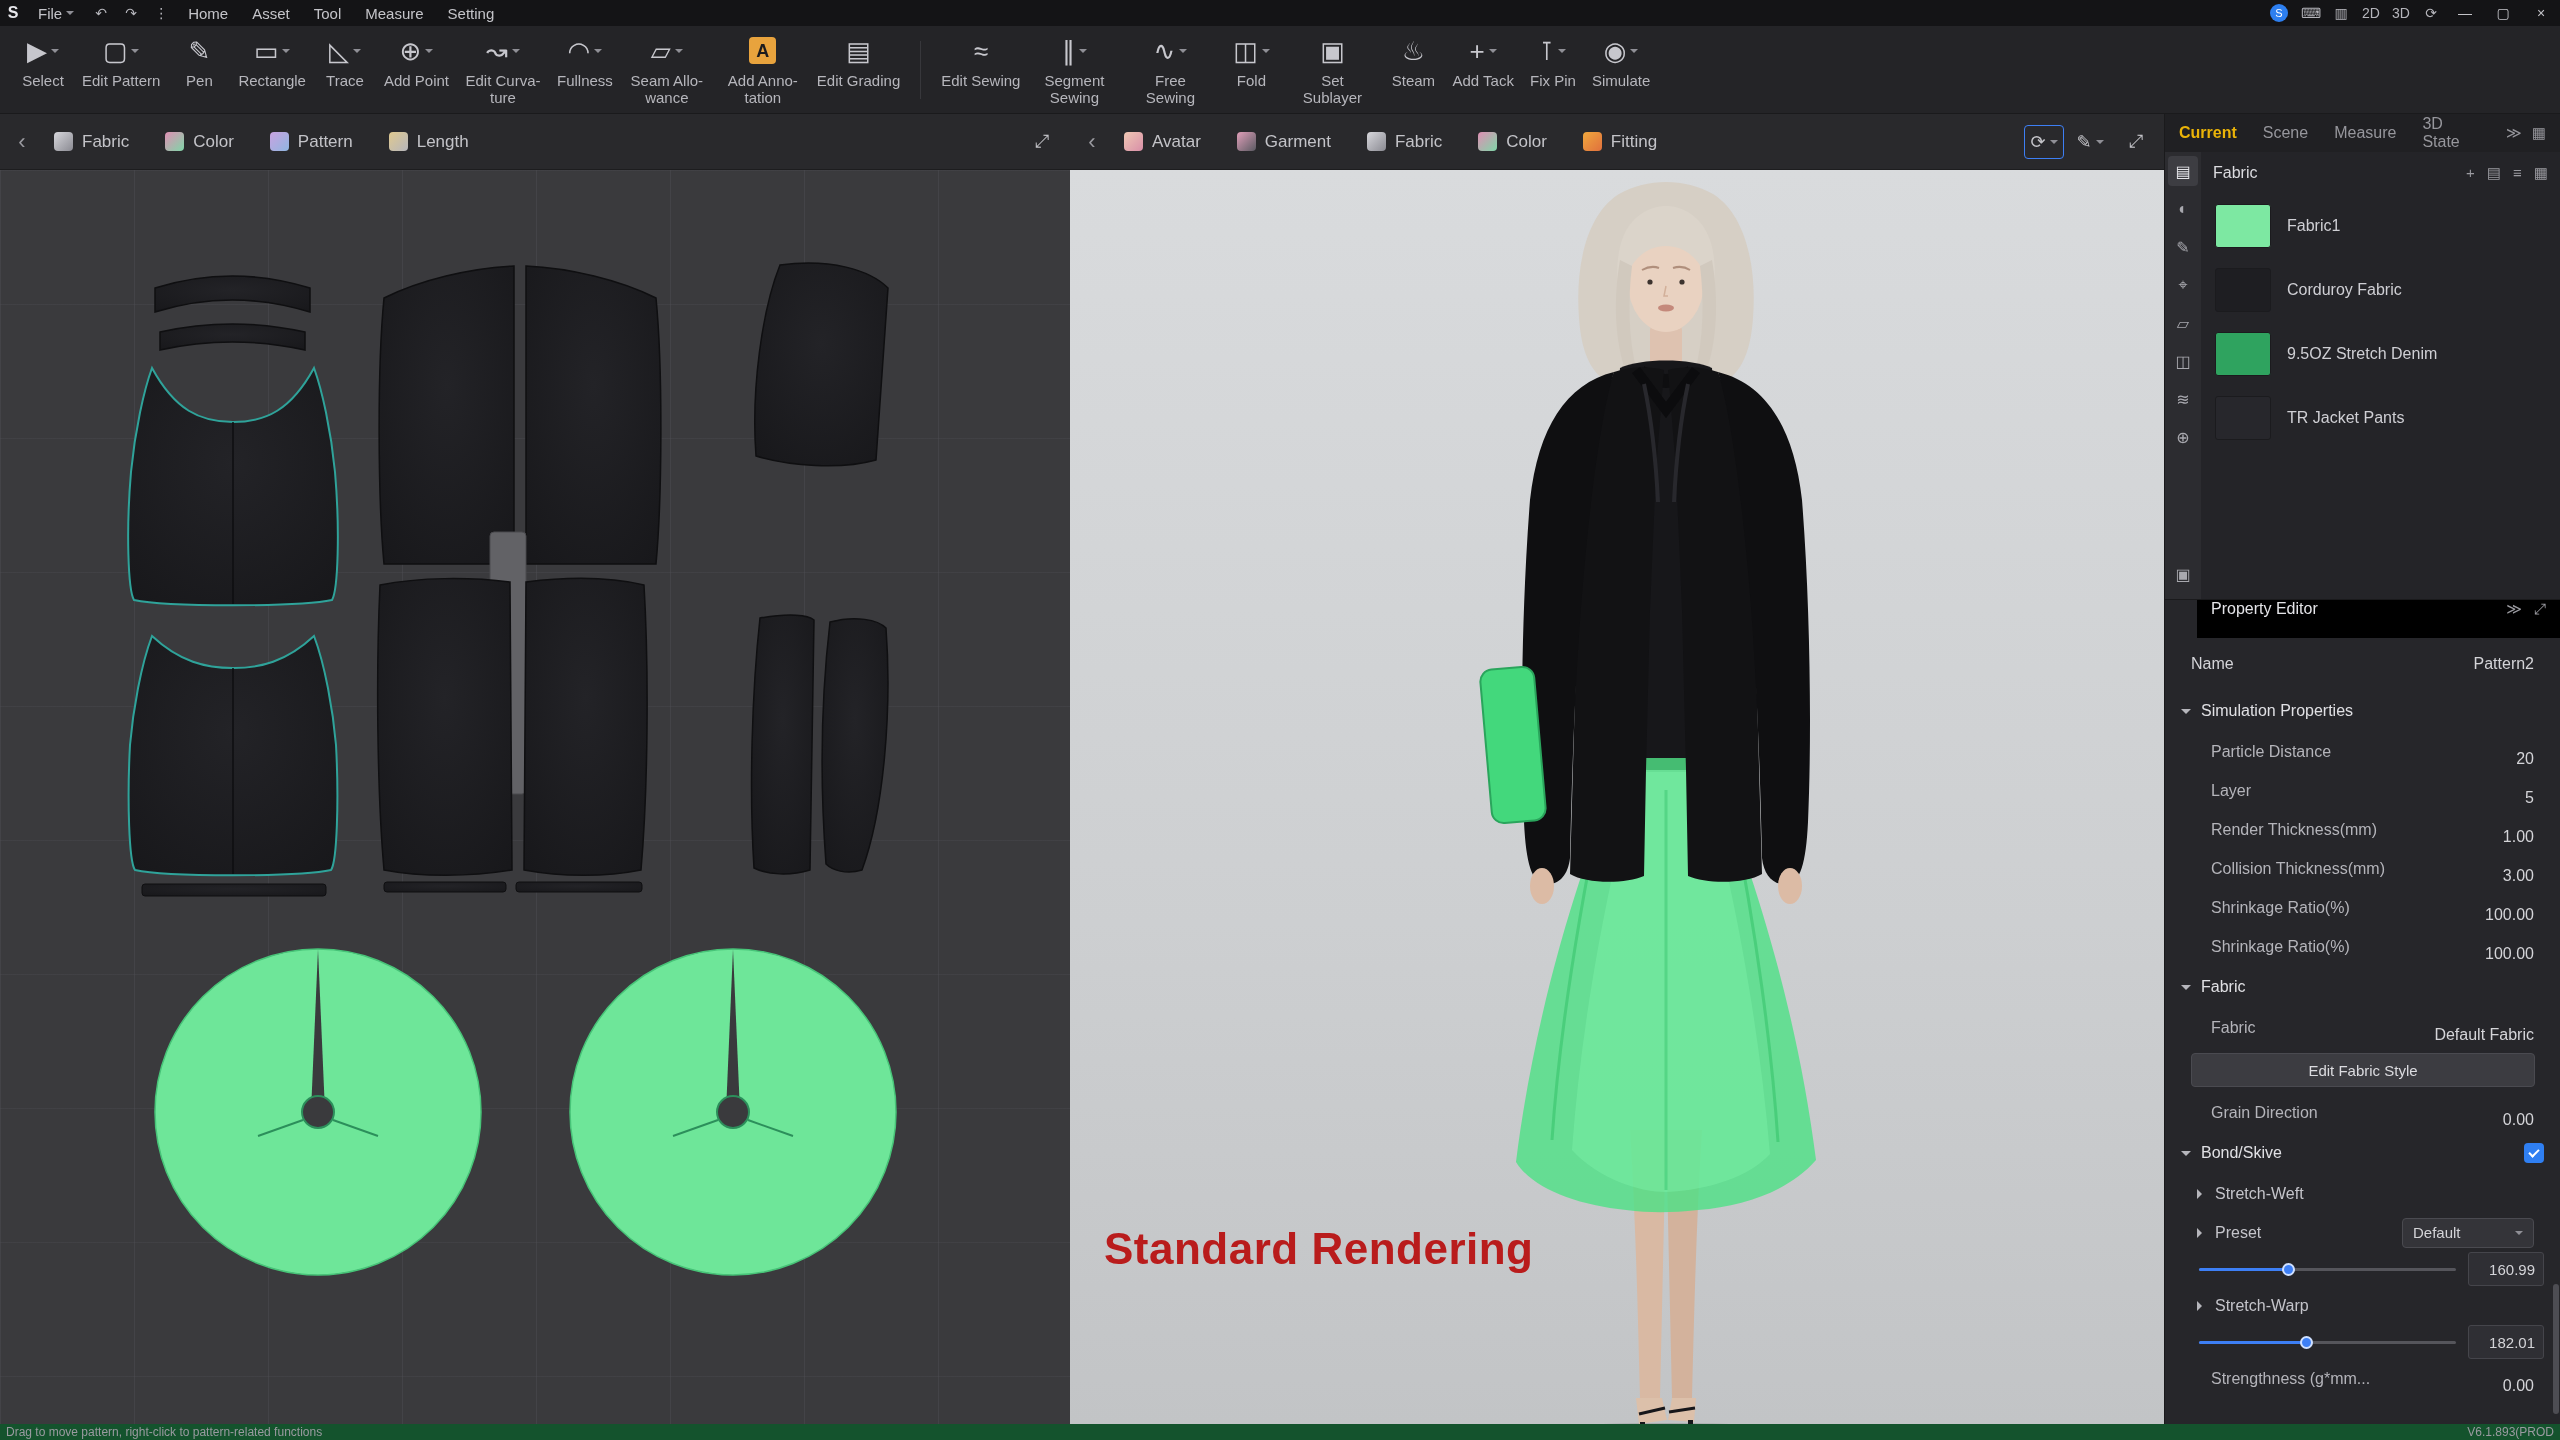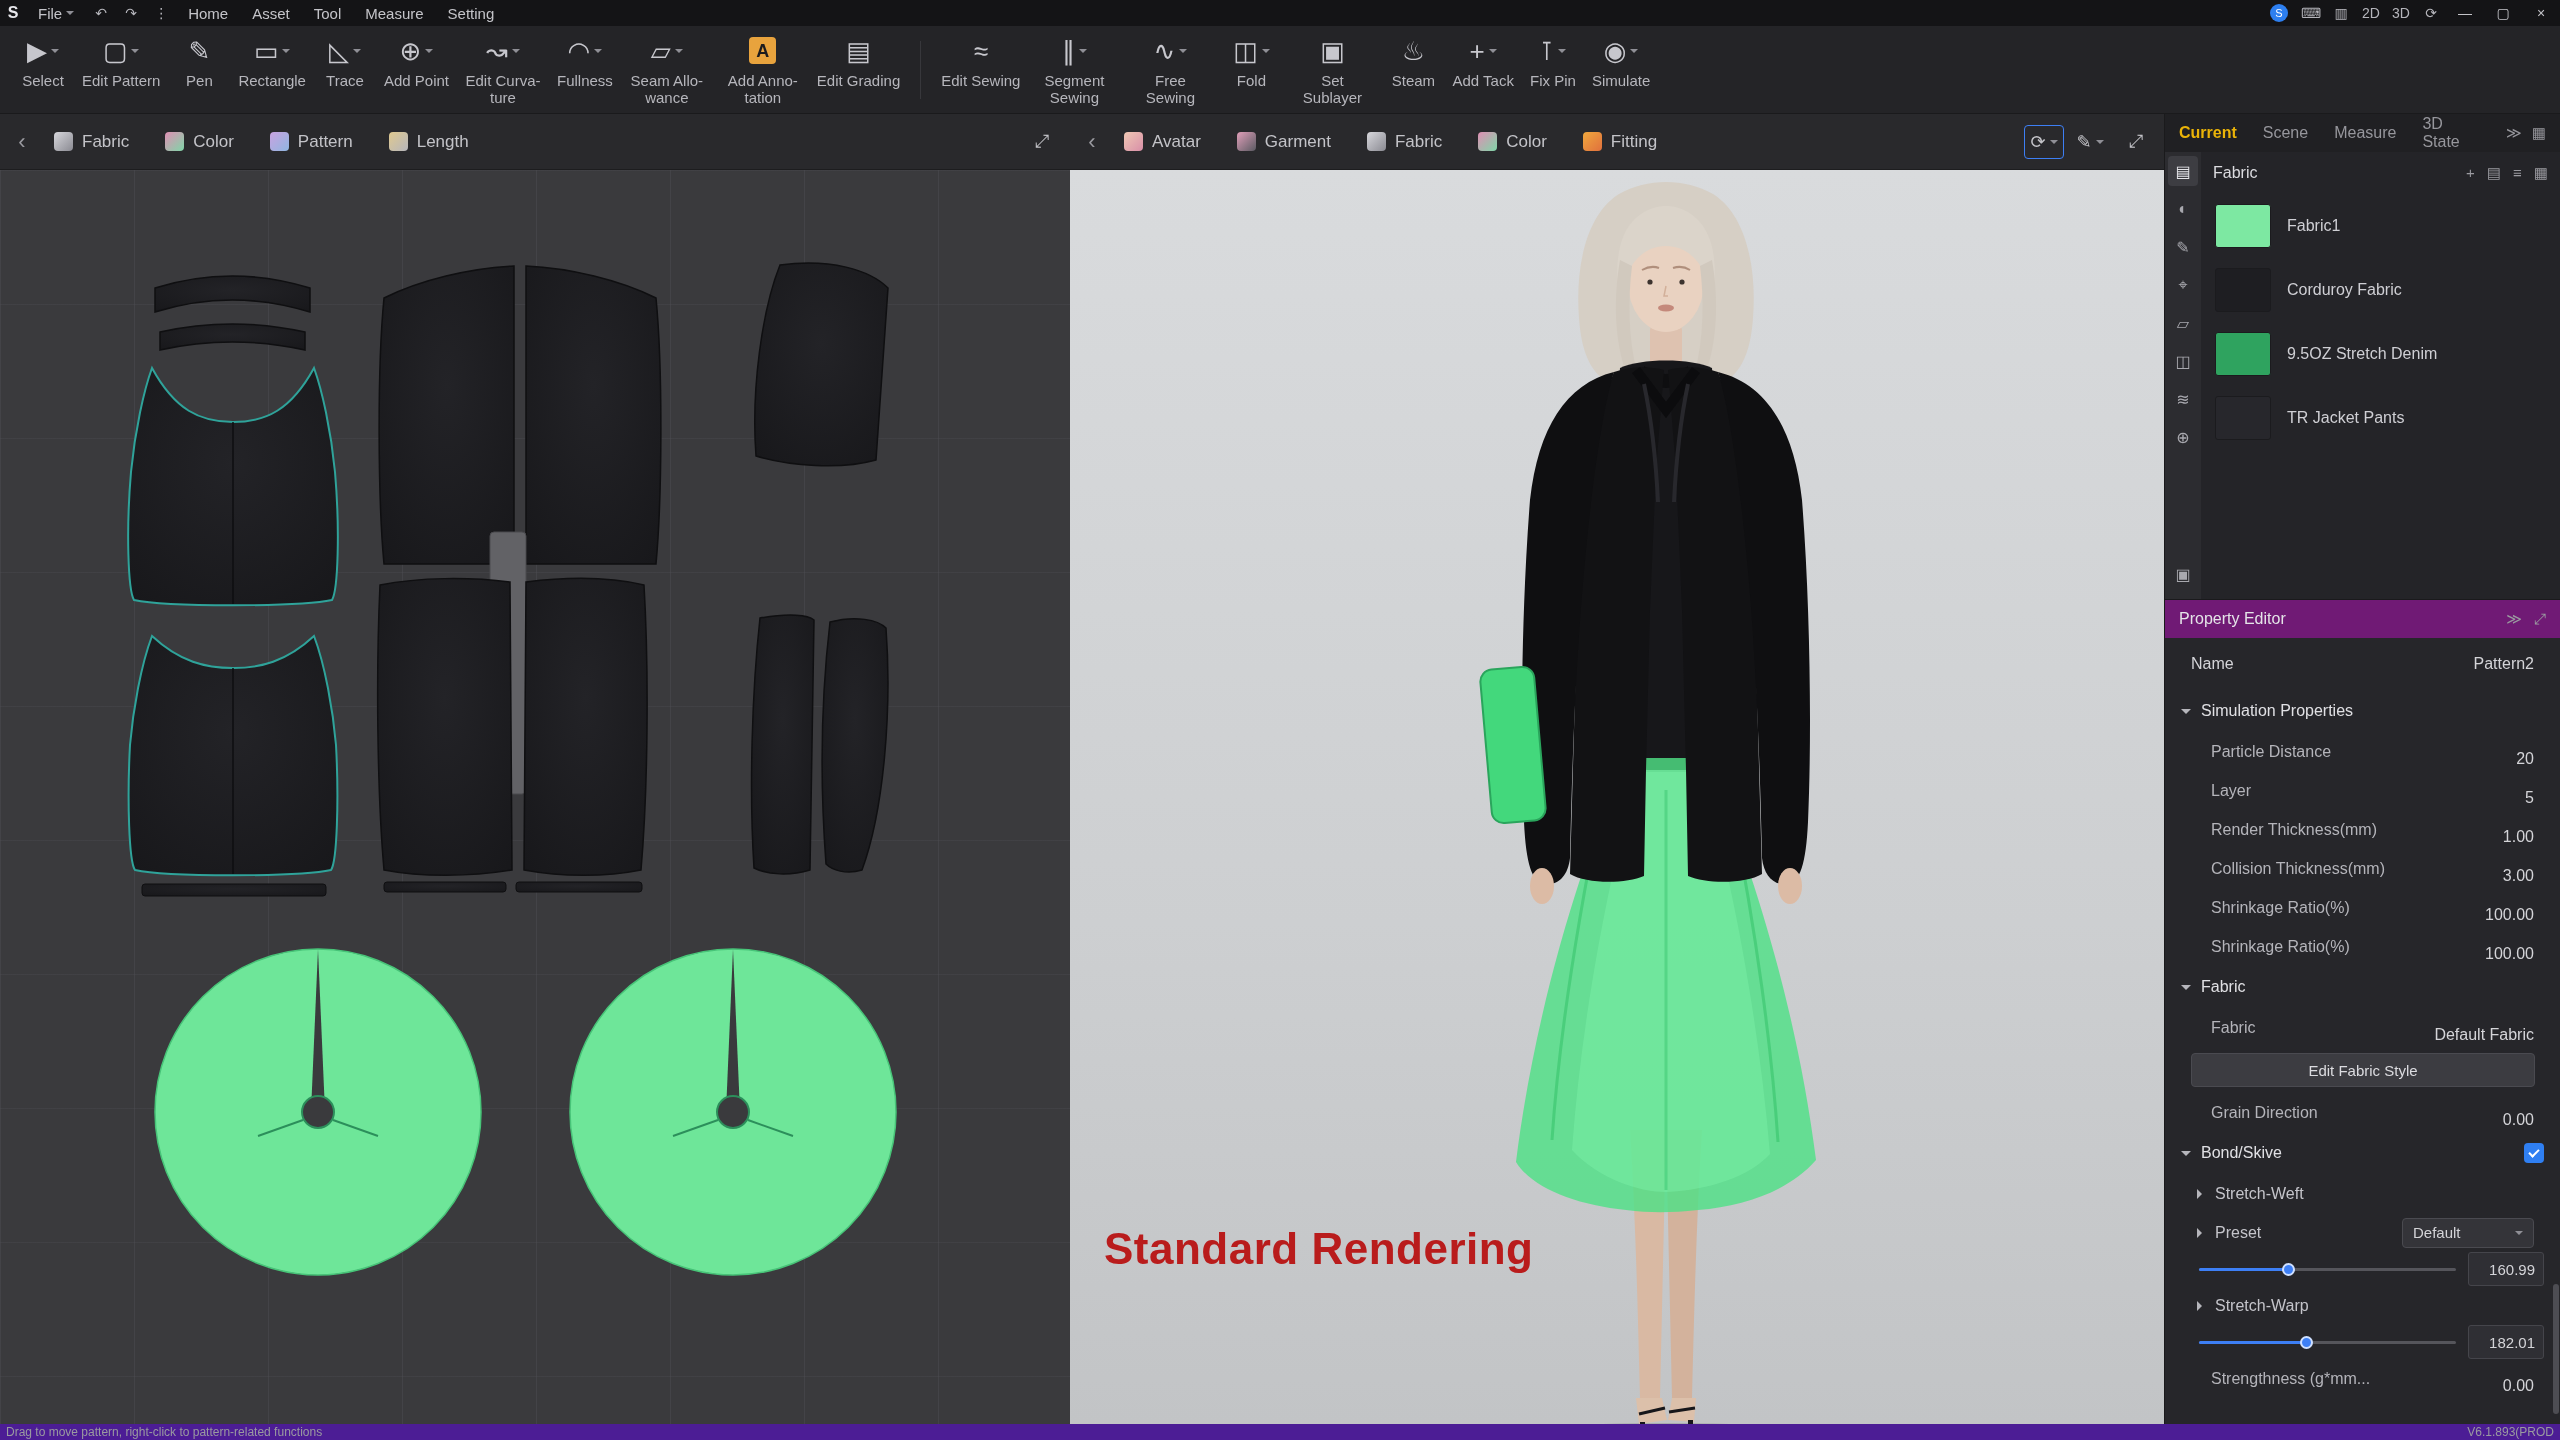--- a/index.html
+++ b/index.html
@@ -85,22 +85,22 @@
                color:#a8a8ae; font-size:16px; }
   .strip-ico.active { background:#3d3d42; color:#e4e4e8; }
   .strip-ico.bottom { margin-top:auto; margin-bottom:10px; }
   .rp-fabric { flex:1; display:flex; flex-direction:column; }
   .rp-fabric-head { height:42px; display:flex; align-items:center; padding:0 12px; color:#dcdce0; }
   .rp-fabric-tools { margin-left:auto; display:flex; gap:12px; color:#9a9aa0; font-size:15px; }
   .fab-item { height:64px; display:flex; align-items:center; gap:16px; padding:0 14px; }
   .fab-swatch { width:56px; height:44px; border-radius:3px; border:1px solid #1b1b1e; }
   .fab-name { color:#cfcfd4; font-size:16px; }
 
-  .rp-prop-head { height:38px; background:#701a75; display:flex; align-items:center; padding:0 14px;
-                  color:#e4e4e8; font-size:16px; }
+  .rp-prop-head { height:38px; background:#000000; display:flex; padding:0 14px;
+                  color:#e4e4e8; font-size:16px;margin-left:32px; }
   .rp-prop-tools { margin-left:auto; display:flex; gap:12px; color:#9a9aa0; font-size:15px; }
   .rp-props { flex:1; overflow:hidden; position:relative; }
 
   .prow-name { height:52px; display:flex; align-items:center; justify-content:space-between;
                padding:0 26px; color:#d4d4d8; }
   .psec { height:42px; display:flex; align-items:center; gap:10px; padding:0 16px; color:#e0e0e4; }
   .tri-down { width:0; height:0; border:5px solid transparent; border-top-color:#b5b5bb; position:relative; top:3px; }
   .tri-right { width:0; height:0; border:5px solid transparent; border-left-color:#b5b5bb; position:relative; left:2px; }
   .prow { height:39px; display:flex; align-items:center; justify-content:space-between;
           padding:0 26px 0 46px; color:#b4b4ba; }
@@ -121,21 +121,21 @@
   .slider-fill { position:absolute; left:0; top:6px; height:3px; background:#3d7ff5; border-radius:2px; }
   .fill-weft { width:35%; } .fill-warp { width:42%; }
   .slider-thumb { position:absolute; top:1px; width:13px; height:13px; border-radius:50%; background:#3d7ff5;
                   border:2px solid #cfe0ff; margin-left:-7px; }
   .thumb-weft { left:35%; } .thumb-warp { left:42%; }
   .val-box { width:76px; height:28px; background:#2f2f34; border:1px solid #45454b; border-radius:3px;
              color:#d4d4d8; font-size:15px; display:flex; align-items:center; justify-content:flex-end; padding:16px 8px; }
   .scrollthumb { position:absolute; right:1px; bottom:10px; width:6px; height:130px; border-radius:3px; background:#4d4d53; }
 
   
-  .statusbar { position:absolute; left:0; top:1424px; width:2560px; height:16px; background:#4c1d95;
+  .statusbar { position:absolute; left:0; top:1424px; width:2560px; height:16px; background:#14532d;
                display:flex; align-items:center; justify-content:space-between; padding:0 6px;
                font-size:12px; color:#9a9aa0; z-index:30; }
 </style>
 </head>
 <body>
 
 <div class="app">
 
   <div class="menubar">
     <div class="mb-logo">S</div>

